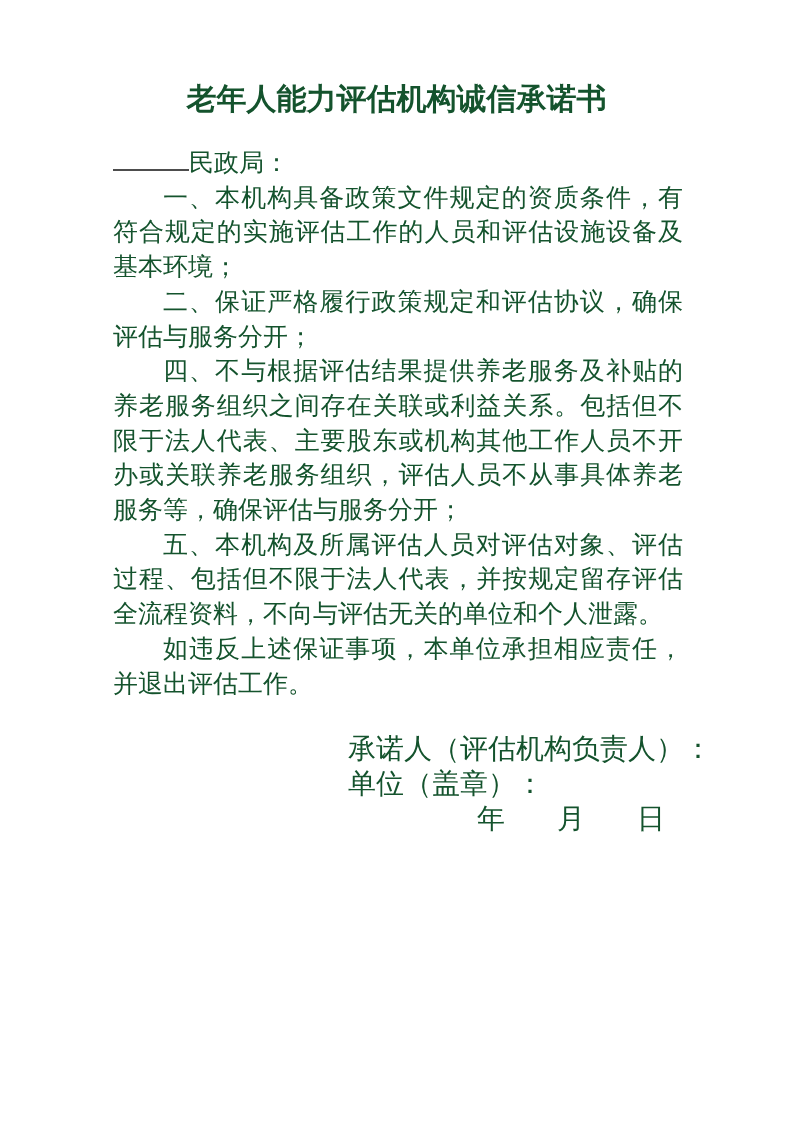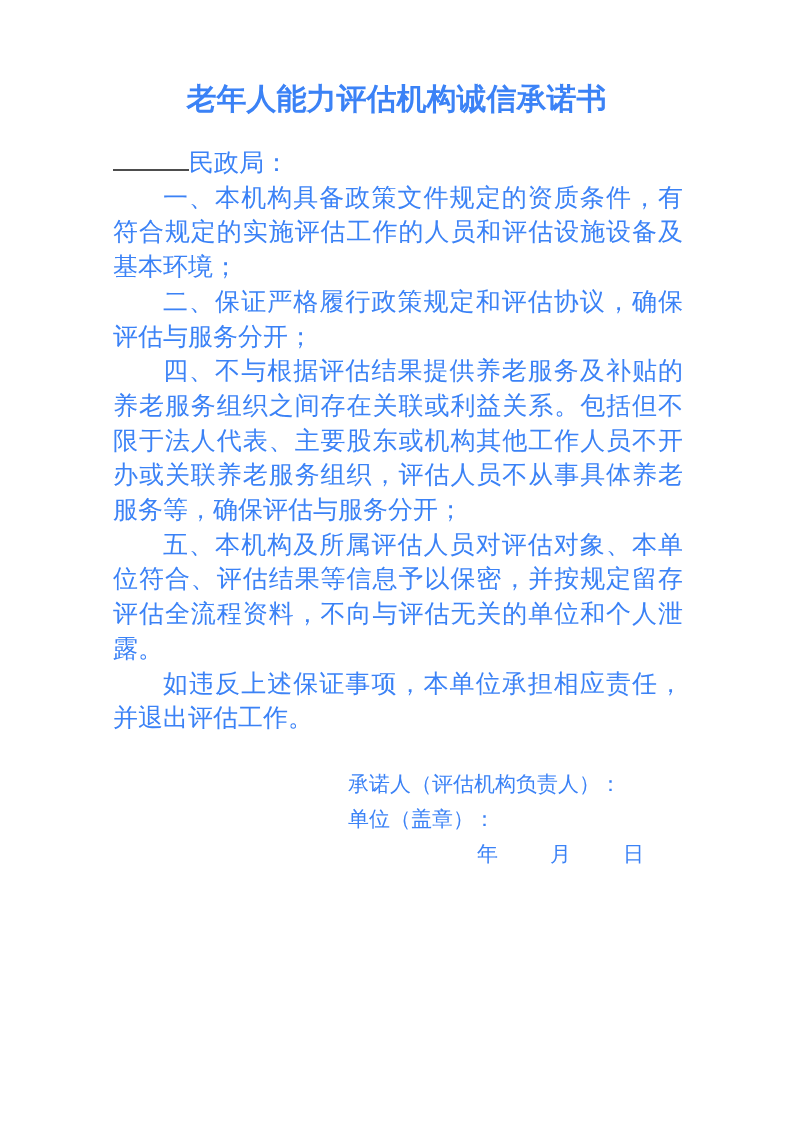--- a/index.html
+++ b/index.html
@@ -6,21 +6,21 @@
     margin: 0;
     padding: 0;
     background: #ffffff;
   }
   .page {
     position: relative;
     width: 793px;
     height: 1122px;
     margin: 0 auto;
     background: #ffffff;
-    color: #3b82f6;
+    color: #14532d;
     font-family: "Liberation Sans", "DejaVu Sans", sans-serif;
     overflow: hidden;
   }
   .title {
     margin: 0;
     padding-top: 78px;
     text-align: center;
     font-family: "Liberation Serif", "DejaVu Serif", serif;
     font-weight: 700;
     font-size: 30px;
@@ -45,21 +45,21 @@
     text-indent: 0;
   }
   .blank-line {
     display: inline-block;
     width: 76px;
     height: 17px;
     border-bottom: 2px solid #4d4d4d;
   }
   .signature {
     margin: 31px 0 0 348px;
-    font-size: 21px;
+    font-size: 28px;
     line-height: 35px;
     text-align: left;
   }
   .signature > div {
     margin: 0;
   }
   .date-line {
     display: flex;
     gap: 52px;
     padding-left: 129px;
@@ -79,21 +79,21 @@
     </p>
 
 
     <p class="indent">一、本机构具备政策文件规定的资质条件，有符合规定的实施评估工作的人员和评估设施设备及基本环境；</p>
 
     <p class="indent">二、保证严格履行政策规定和评估协议，确保评估与服务分开；</p>
 
 
     <p class="indent">四、不与根据评估结果提供养老服务及补贴的养老服务组织之间存在关联或利益关系。包括但不限于法人代表、主要股东或机构其他工作人员不开办或关联养老服务组织，评估人员不从事具体养老服务等，确保评估与服务分开；</p>
 
-    <p class="indent">五、本机构及所属评估人员对评估对象、本单位符合、评估结果等信息予以保密，并按规定留存评估全流程资料，不向与评估无关的单位和个人泄露。</p>
+    <p class="indent">五、本机构及所属评估人员对评估对象、评估过程、包括但不限于法人代表，并按规定留存评估全流程资料，不向与评估无关的单位和个人泄露。</p>
 
 
     <p class="indent">如违反上述保证事项，本单位承担相应责任，并退出评估工作。</p>
   </div>
 
   <div class="signature">
     <div>承诺人（评估机构负责人）：</div>
     <div>单位（盖章）：</div>
     <div class="date-line">
       <span>年</span>

